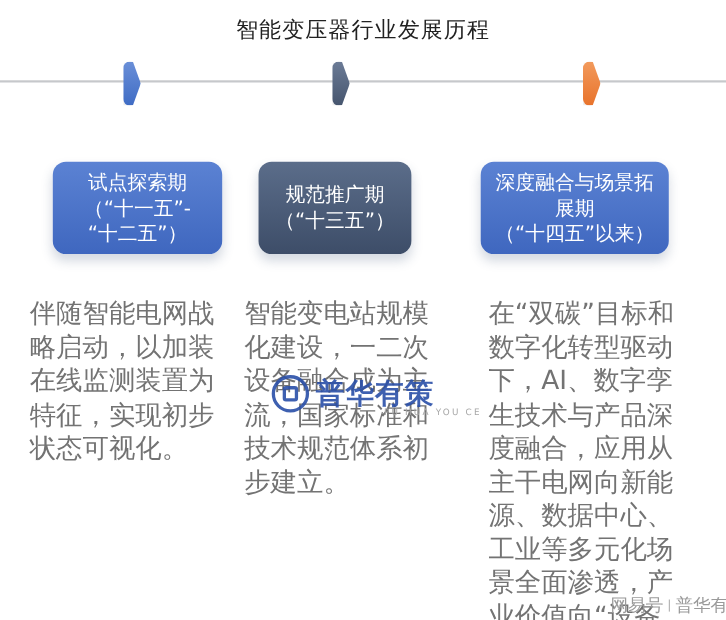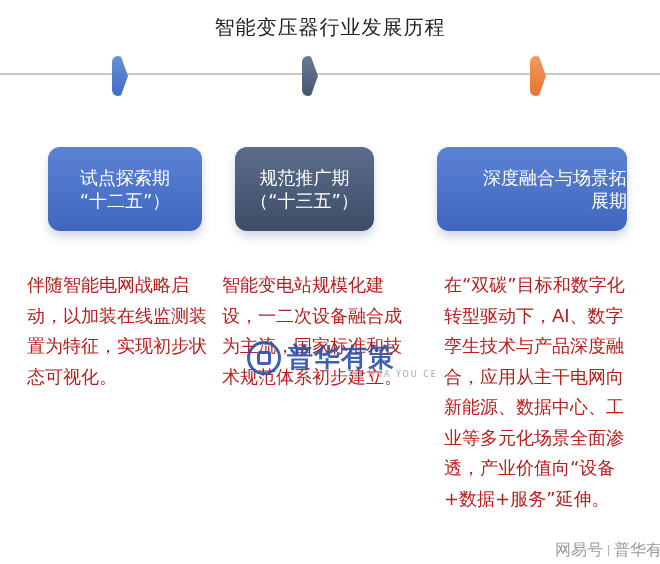--- a/index.html
+++ b/index.html
@@ -67,31 +67,30 @@
       width: 154px;
       background: linear-gradient(180deg, #5b82d3 0%, #3f67bf 100%);
     }
     .phase-box.b2 {
       left: 235px;
       width: 139px;
       background: linear-gradient(180deg, #5b6d8a 0%, #3d4d68 100%);
     }
     .phase-box.b3 {
       left: 437px;
-      width: 190px;
+      width: 171px;
       background: linear-gradient(180deg, #5b82d3 0%, #3f67bf 100%);
-      align-items: flex-end;
     }
     .phase-box span { display: block; white-space: nowrap; }
     .desc {
       position: absolute;
       top: 270px;
-      font-size: 18px;
+      font-size: 24px;
       line-height: 30.5px;
-      color: #b91c1c;
+      color: #737373;
       word-break: break-all;
     }
     .desc.d1 { left: 27px; width: 180px; }
     .desc.d2 { left: 222px; width: 180px; }
     .desc.d3 { left: 444px; width: 184px; }
     .watermark {
       position: absolute;
       top: 340px;
       left: 247px;
       display: flex;
@@ -154,31 +153,33 @@
 
 <div class="title">智能变压器行业发展历程</div>
 
 <div class="timeline-line"></div>
 <div class="marker m1" style="left:112px;"></div>
 <div class="marker m2" style="left:302px;"></div>
 <div class="marker m3" style="left:530px;"></div>
 
 <div class="phase-box b1">
   <span>试点探索期</span>
+  <span>（“十一五”-</span>
   <span>“十二五”）</span>
 </div>
 
 <div class="phase-box b2">
   <span>规范推广期</span>
   <span>（“十三五”）</span>
 </div>
 
 <div class="phase-box b3">
   <span>深度融合与场景拓</span>
   <span>展期</span>
+  <span>（“十四五”以来）</span>
 </div>
 
 <div class="desc d1">伴随智能电网战略启动，以加装在线监测装置为特征，实现初步状态可视化。</div>
 <div class="desc d2">智能变电站规模化建设，一二次设备融合成为主流，国家标准和技术规范体系初步建立。</div>
 <div class="desc d3">在“双碳”目标和数字化转型驱动下，AI、数字孪生技术与产品深度融合，应用从主干电网向新能源、数据中心、工业等多元化场景全面渗透，产业价值向“设备+数据+服务”延伸。</div>
 
 <div class="watermark">
   <div class="wm-logo"></div>
   <div class="wm-text">普华有策</div>
 </div>

